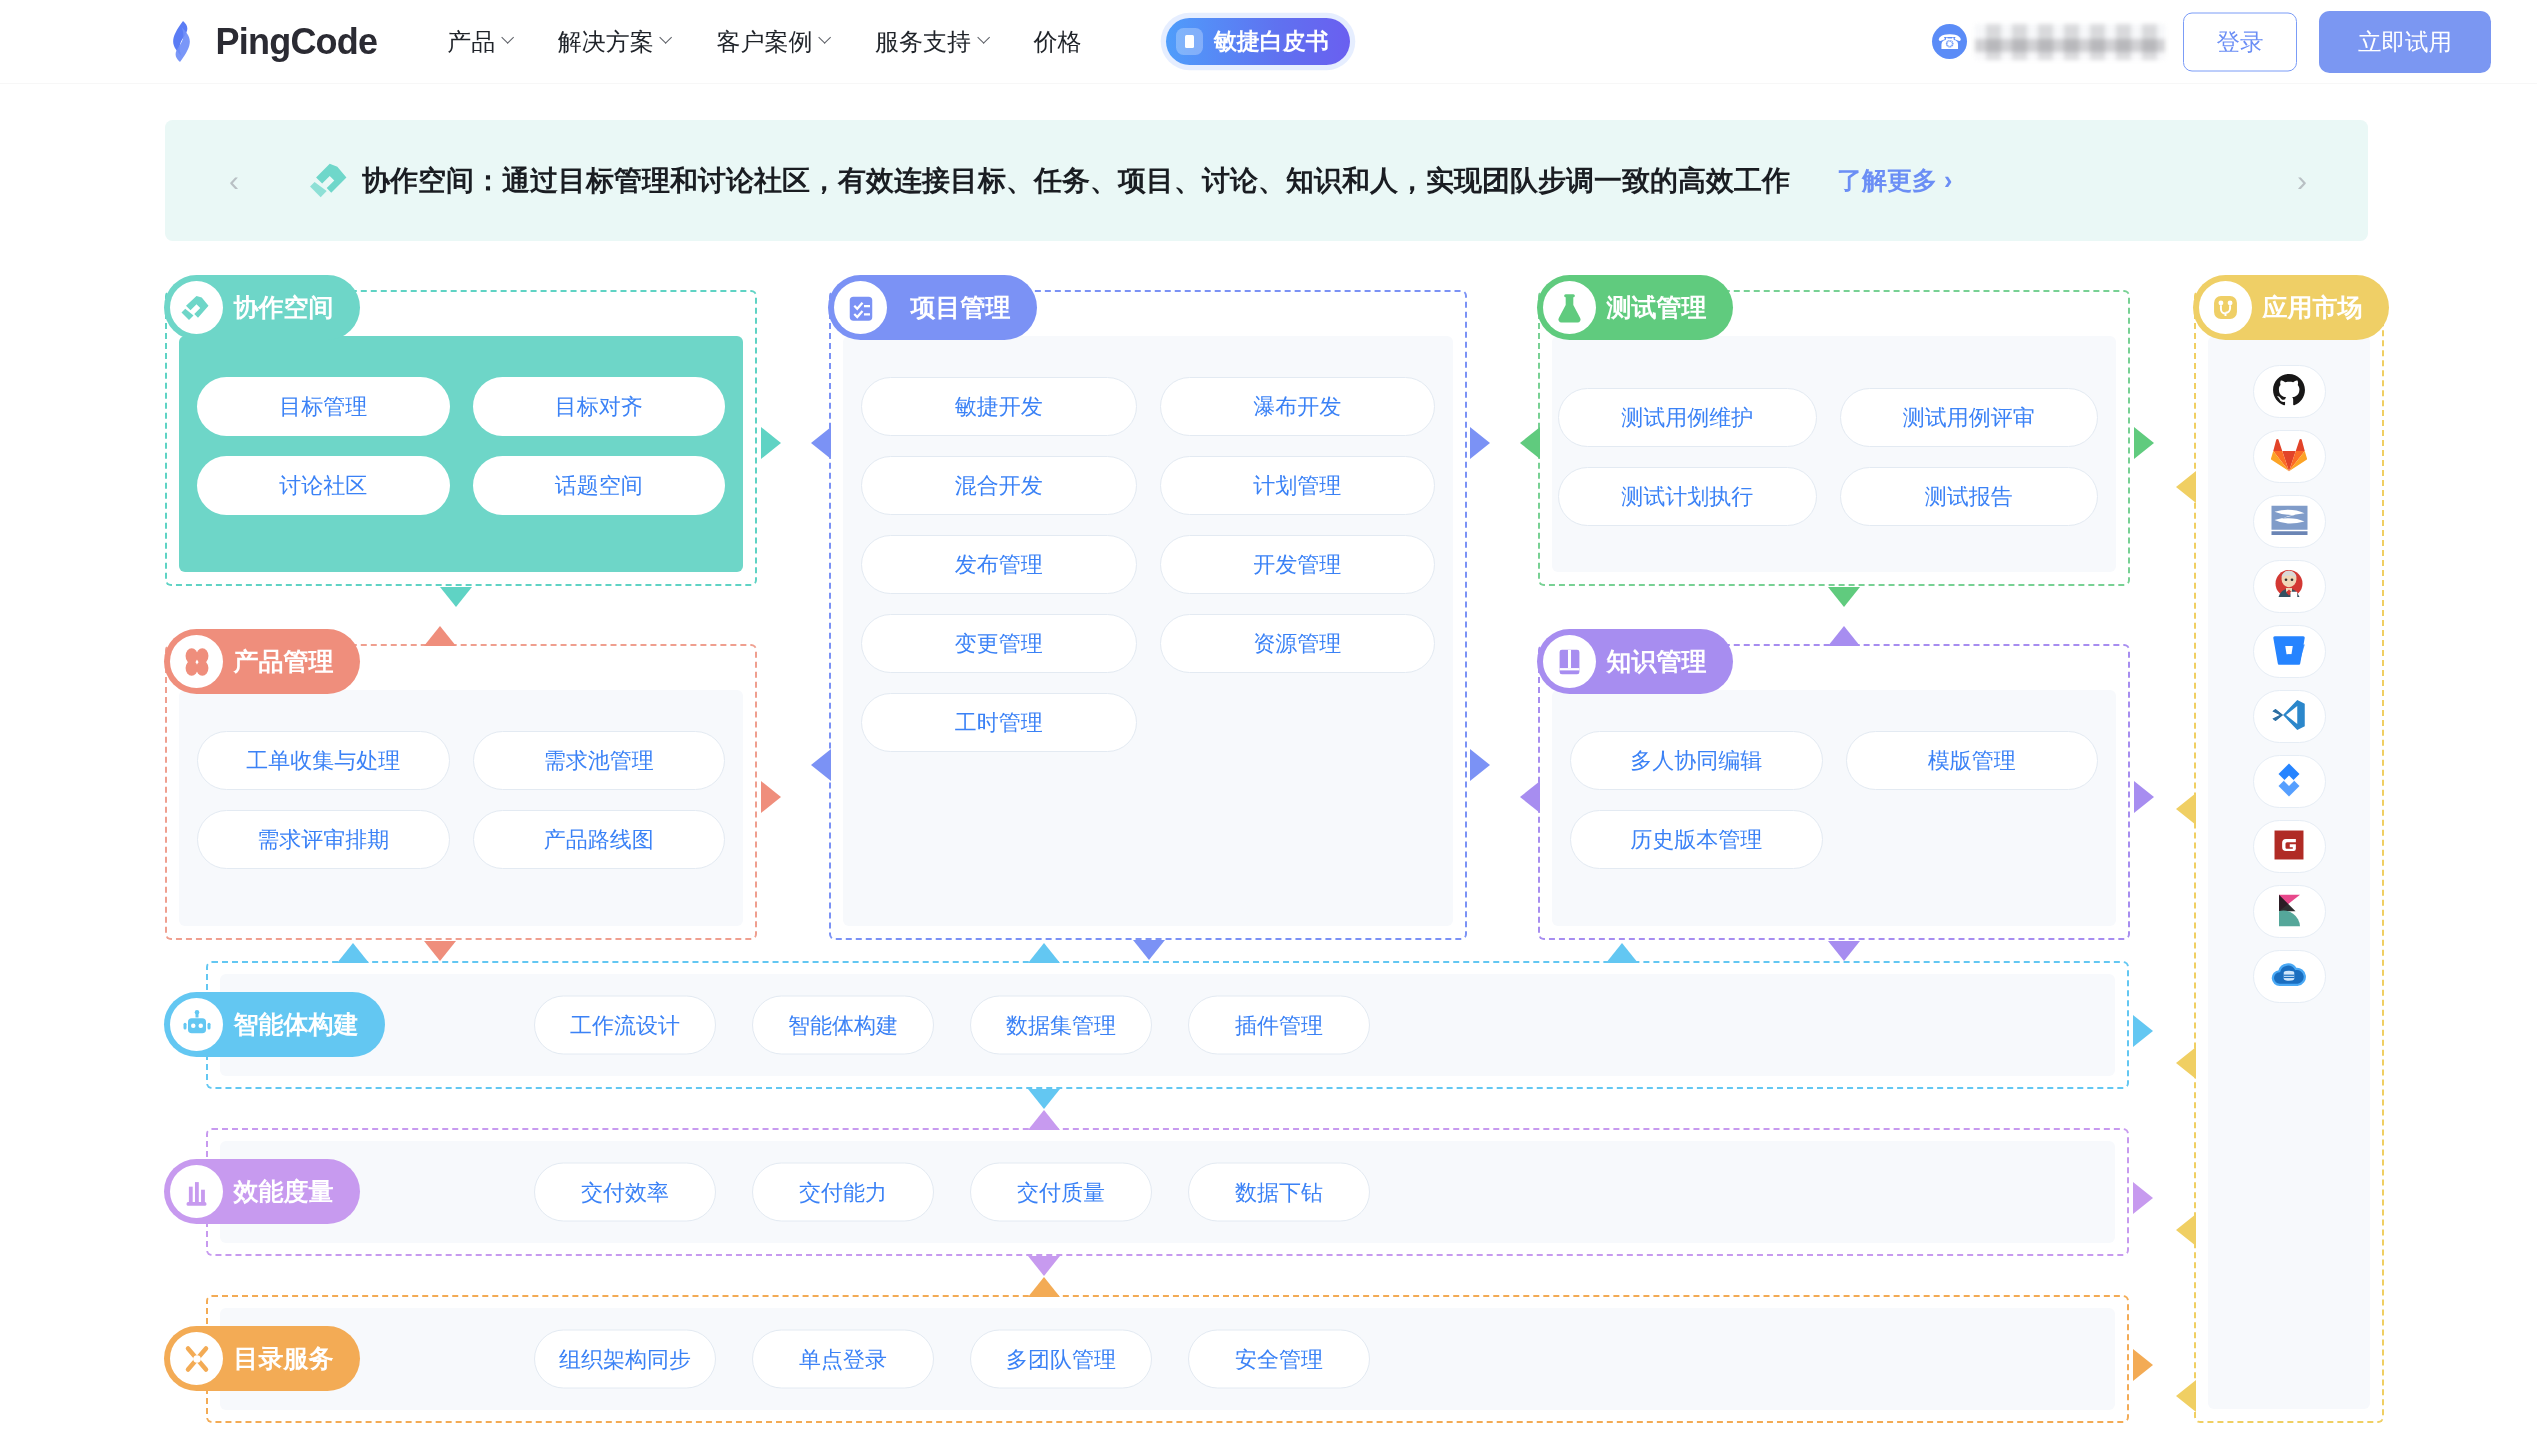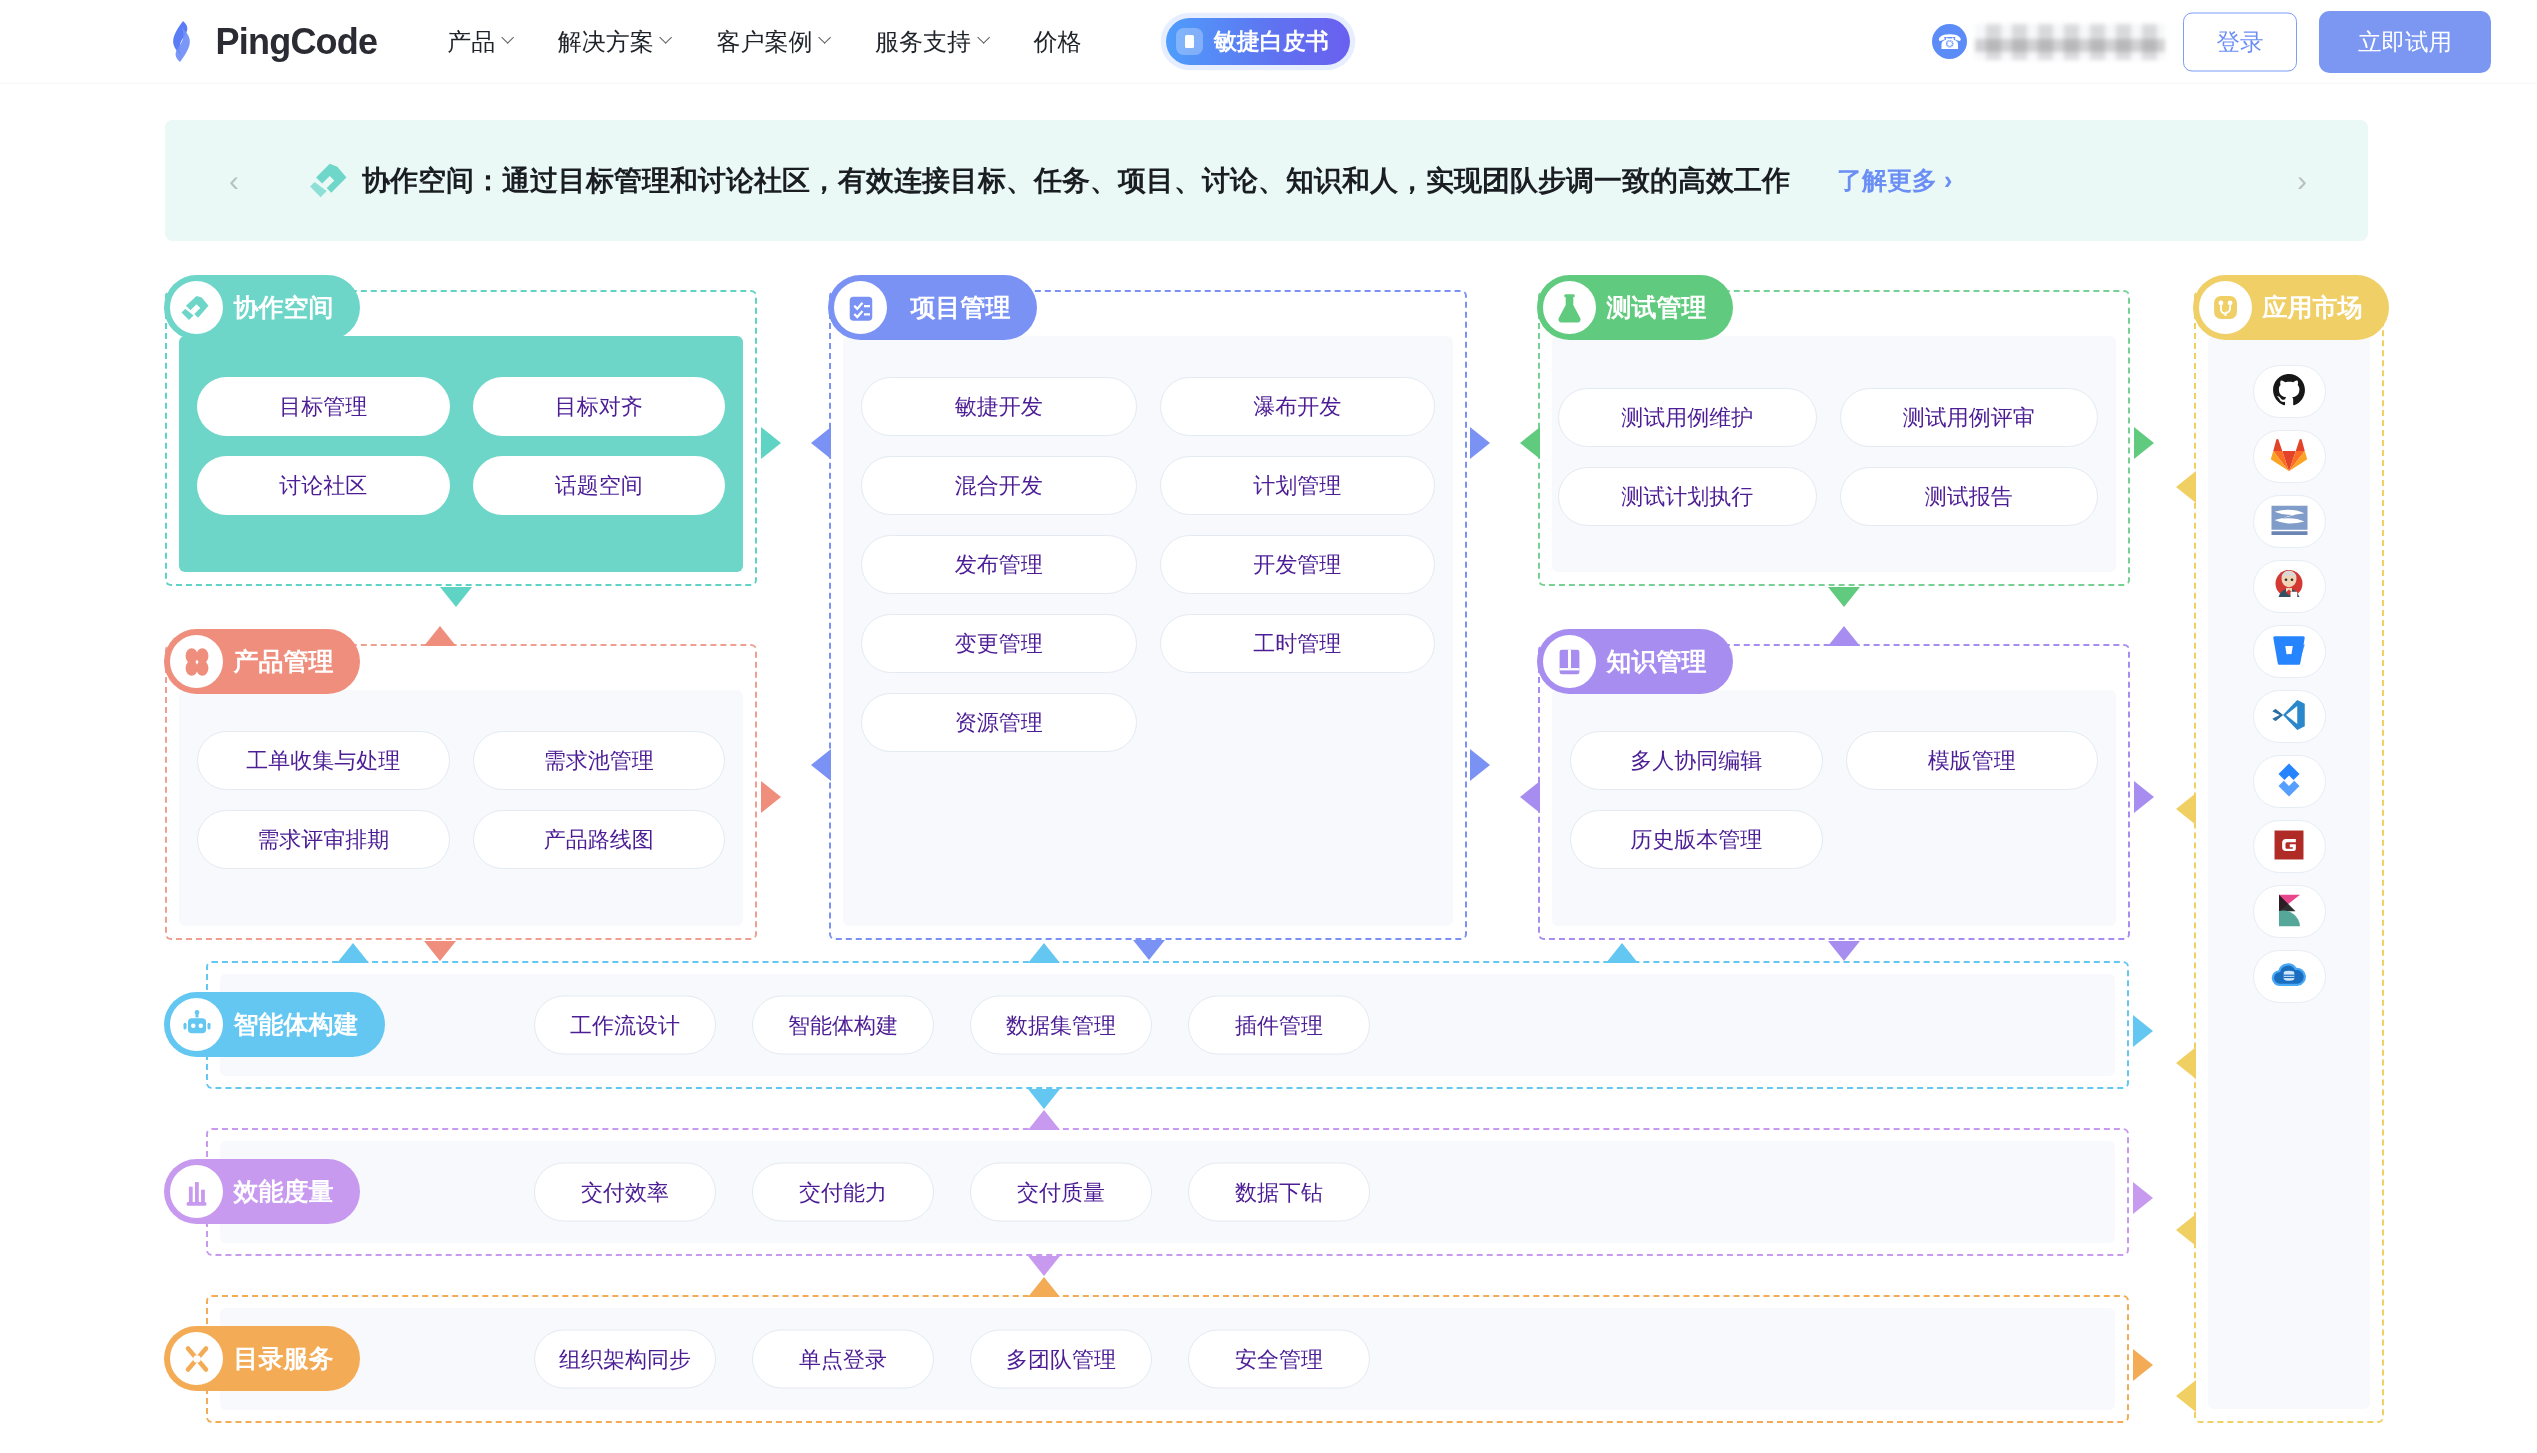--- a/index.html
+++ b/index.html
@@ -112,21 +112,21 @@
   .tag-ic{
     width:53px;height:53px;border-radius:50%;background:#fff;
     margin-left:6px; display:flex;align-items:center;justify-content:center;
   }
   .tag-label{ font-size:25px; color:#fff; font-weight:bold; margin-left:10.6px; white-space:nowrap;}
 
   .chip{
     height:59px; border-radius:30px; background:#fff;
     border:1.5px solid #e3eaf2;
     display:flex; align-items:center; justify-content:center;
-    font-size:22px; color:#4c1d95; white-space:nowrap; cursor:pointer;
+    font-size:22px; color:#3b82f6; white-space:nowrap; cursor:pointer;
   }
   .chip.on-solid{ border:none; }
 
   .grid2{ position:absolute; left:0; right:0; top:56px; display:grid; grid-template-columns:1fr 1fr; gap:20px 23px; padding:0 30px;}
   .rowchips{ position:absolute; left:326px; top:50%; transform:translateY(-50%); display:flex; gap:36px; }
 
   
   .ar{ position:absolute; width:0;height:0; z-index:6;}
   .ar.r{ border-top:16.7px solid transparent;border-bottom:16.7px solid transparent;}
   .ar.l{ border-top:16.7px solid transparent;border-bottom:16.7px solid transparent;}
@@ -268,22 +268,22 @@
       <span class="tag-label">项目管理</span>
     </div>
     <div class="grid2" style="top:85px;">
       <div class="chip">敏捷开发</div>
       <div class="chip">瀑布开发</div>
       <div class="chip">混合开发</div>
       <div class="chip">计划管理</div>
       <div class="chip">发布管理</div>
       <div class="chip">开发管理</div>
       <div class="chip">变更管理</div>
+      <div class="chip">资源管理</div>
       <div class="chip">工时管理</div>
-      <div class="chip">资源管理</div>
     </div>
     <i class="ar l" style="left:-20px; top:135px; border-right:20px solid #7b92f5;"></i>
     <i class="ar l" style="left:-20px; top:457px; border-right:20px solid #7b92f5;"></i>
     <i class="ar r" style="left:639px; top:135px; border-left:20px solid #7b92f5;"></i>
     <i class="ar r" style="left:639px; top:457px; border-left:20px solid #7b92f5;"></i>
     <i class="ar d" style="left:302px; top:648px; border-top:20px solid #7b92f5;"></i>
   </div>
 
   <div class="grp" style="left:1538px; top:32px; width:592px; height:296px; border-color:#78d194;">
     <div class="grp-inner"></div>

